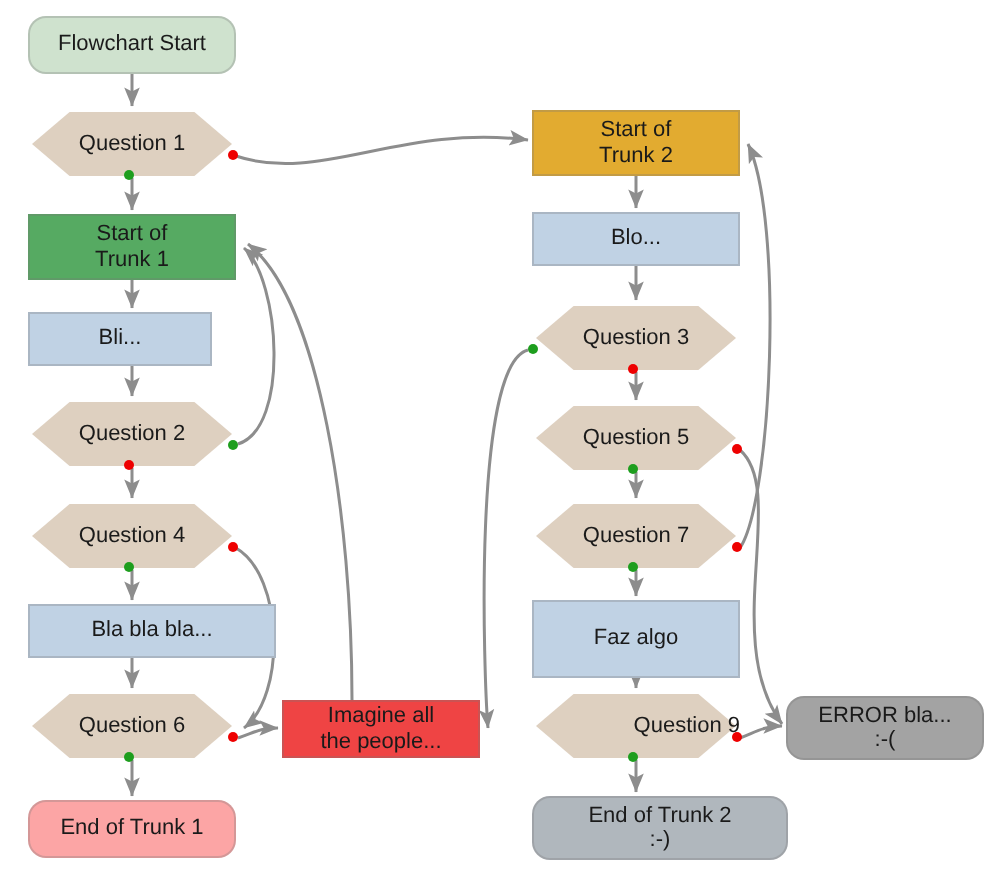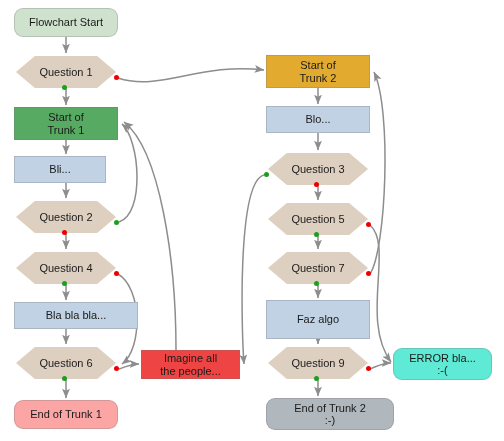--- a/index.html
+++ b/index.html
@@ -147,26 +147,26 @@
       <div class="node node-hex" style="left: 266px; top: 152px; width: 104px; height: 34px;"><svg class="hexshape" viewBox="0 0 104 34" preserveAspectRatio="none">
           <path d="M20.8,1 L83.2,1 L102,17 L83.2,33 L20.8,33 L2,17 Z" fill="#ded0c0"></path>
         </svg><span class="hexlabel">Question 3</span></div>
       <div class="node node-hex" style="left: 266px; top: 202px; width: 104px; height: 34px;"><svg class="hexshape" viewBox="0 0 104 34" preserveAspectRatio="none">
           <path d="M20.8,1 L83.2,1 L102,17 L83.2,33 L20.8,33 L2,17 Z" fill="#ded0c0"></path>
         </svg><span class="hexlabel">Question 5</span></div>
       <div class="node node-hex" style="left: 266px; top: 251px; width: 104px; height: 34px;"><svg class="hexshape" viewBox="0 0 104 34" preserveAspectRatio="none">
           <path d="M20.8,1 L83.2,1 L102,17 L83.2,33 L20.8,33 L2,17 Z" fill="#ded0c0"></path>
         </svg><span class="hexlabel">Question 7</span></div>
       <div class="node node-rect" style="left: 266px; top: 300px; width: 104px; height: 39px; background: rgb(192, 210, 228);"><span>Faz algo</span></div>
-      <div class="node node-hex" style="left: 266px; top: 346px; width: 104px; height: 34px;"><svg class="hexshape" viewBox="0 0 104 34" preserveAspectRatio="none">
+      <div class="node node-hex" style="left: 266px; top: 346px; width: 104px; height: 34px; justify-content: flex-end;"><svg class="hexshape" viewBox="0 0 104 34" preserveAspectRatio="none">
           <path d="M20.8,1 L83.2,1 L102,17 L83.2,33 L20.8,33 L2,17 Z" fill="#ded0c0"></path>
         </svg><span class="hexlabel">Question 9</span></div>
       <div class="node node-round" style="left: 266px; top: 398px; width: 128px; height: 32px; background: rgb(176, 183, 189);"><span>End of Trunk 2
 :-)</span></div>
-      <div class="node node-round" style="left: 393px; top: 348px; width: 99px; height: 32px; background: #5eead4;"><span>ERROR bla...
+      <div class="node node-round" style="left: 393px; top: 348px; width: 99px; height: 32px; background: #a3a3a3;"><span>ERROR bla...
 :-(</span></div>
     </div>
   <div id="port-layer">
       <div class="port port-no" style="left: 113.5px; top: 74.5px;"></div>
       <div class="port port-yes" style="left: 61.5px; top: 84.5px;"></div>
       <div class="port port-yes" style="left: 113.5px; top: 219.5px;"></div>
       <div class="port port-no" style="left: 61.5px; top: 229.5px;"></div>
       <div class="port port-no" style="left: 113.5px; top: 270.5px;"></div>
       <div class="port port-yes" style="left: 61.5px; top: 280.5px;"></div>
       <div class="port port-no" style="left: 113.5px; top: 365.5px;"></div>

